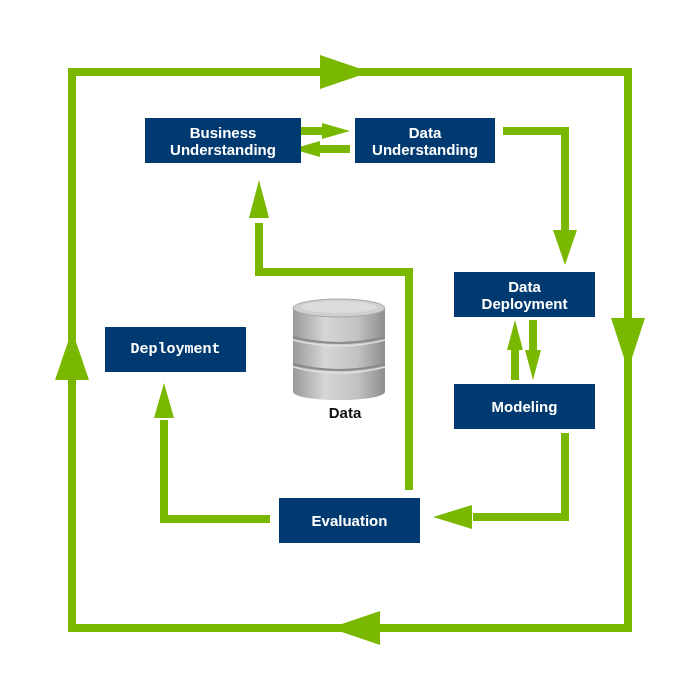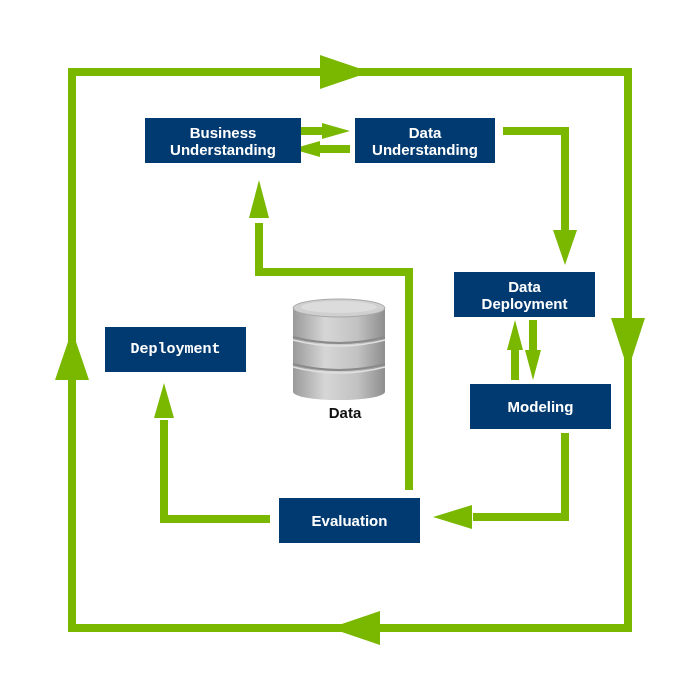--- a/index.html
+++ b/index.html
@@ -7,21 +7,21 @@
     #diagram { position: absolute; left: 0; top: 0; width: 700px; height: 700px; }
     .box {
       position: absolute; background: #003a70; color: #ffffff;
       display: flex; align-items: center; justify-content: center; text-align: center;
       font-weight: bold; font-size: 15px; line-height: 17px; box-sizing: border-box; padding: 0 6px;
     }
     .box span { display: block; }
     #box-business { left: 145px; top: 118px; width: 156px; height: 45px; text-align: center; }
     #box-dataund { left: 355px; top: 118px; width: 140px; height: 45px; }
     #box-prep { left: 454px; top: 272px; width: 141px; height: 45px; }
-    #box-model { left: 470px; top: 384px; width: 141px; height: 45px; }
+    #box-model { left: 454px; top: 384px; width: 141px; height: 45px; }
     #box-eval { left: 279px; top: 498px; width: 141px; height: 45px; align-items: center; }
     #box-deploy { left: 105px; top: 327px; width: 141px; height: 45px; font-family: Liberation Mono, monospace; }
     #data-label { position: absolute; left: 300px; top: 404px; width: 90px; text-align: center; font-weight: bold; font-size: 15px; color: #111111; }
   </style>
 </head>
 <body>
 
 <svg id="diagram" viewBox="0 0 700 700" xmlns="http://www.w3.org/2000/svg">
   <g fill="none" stroke="#7ab800" stroke-width="8" stroke-linejoin="miter">
 

